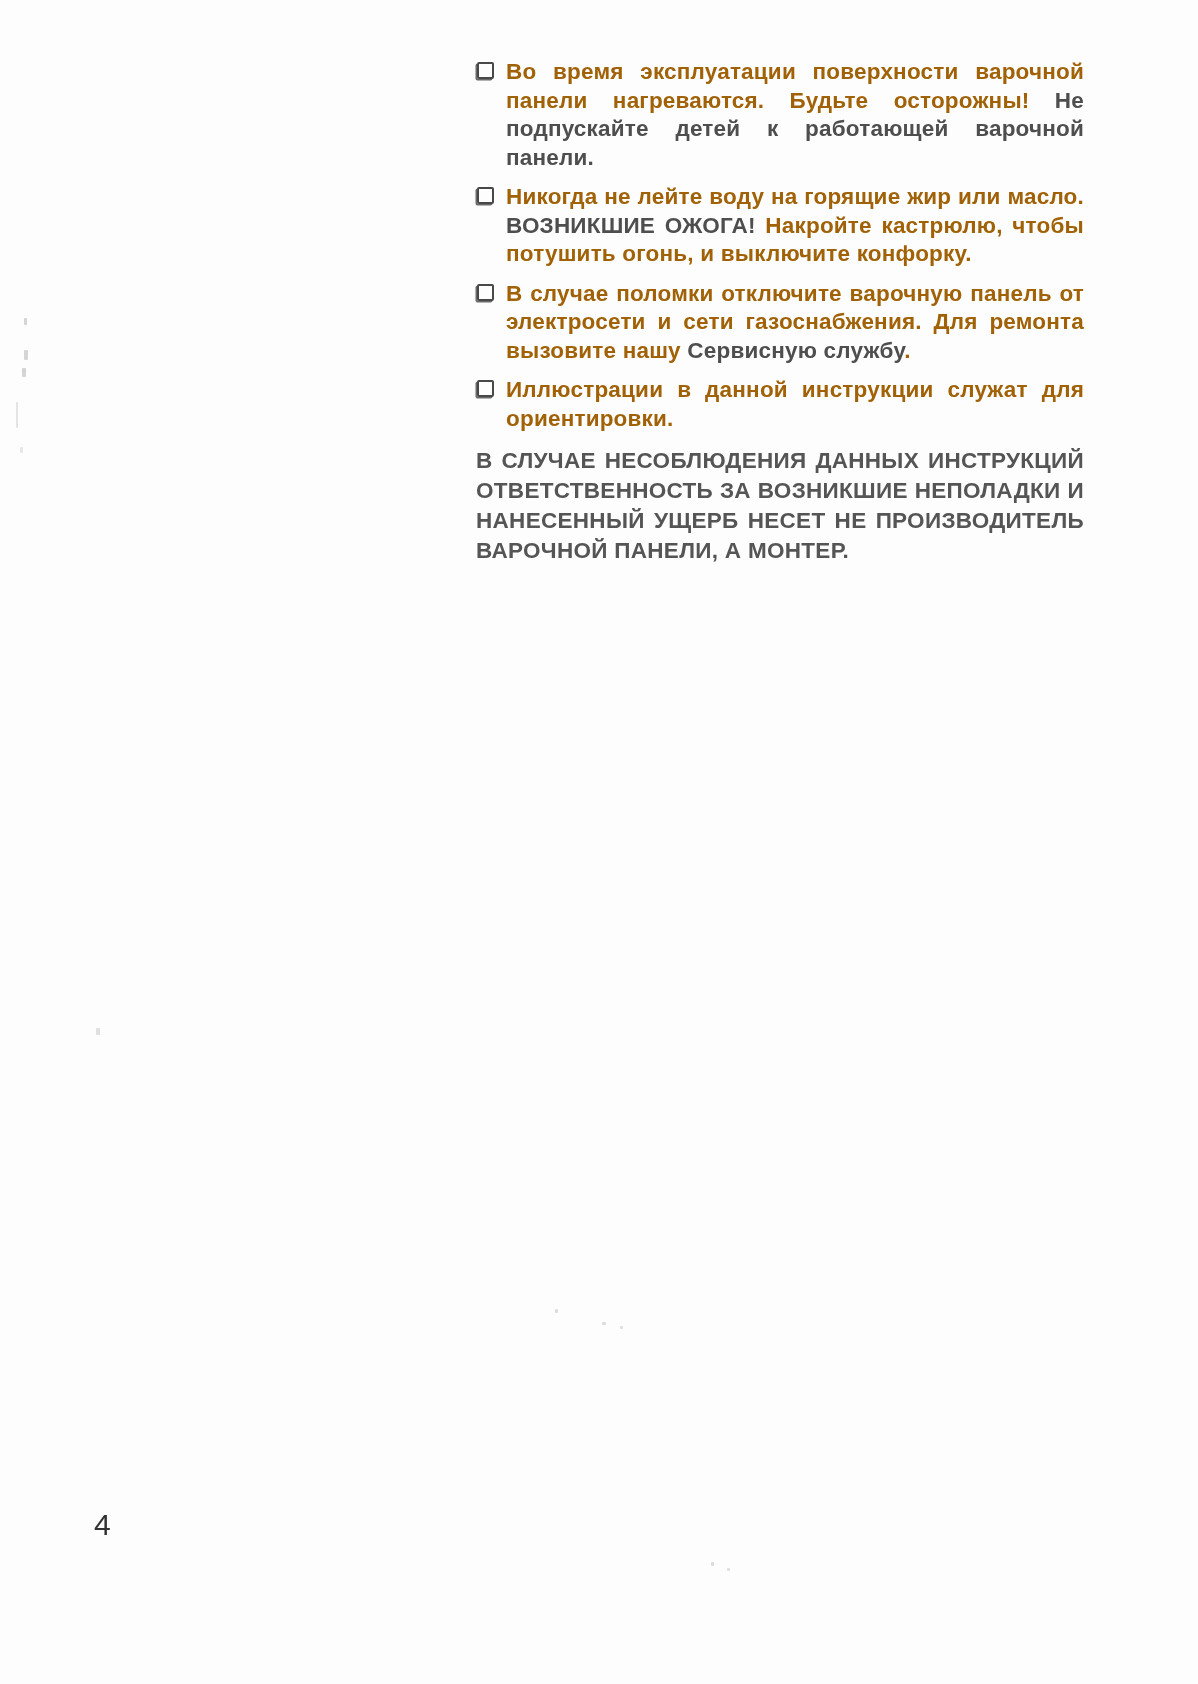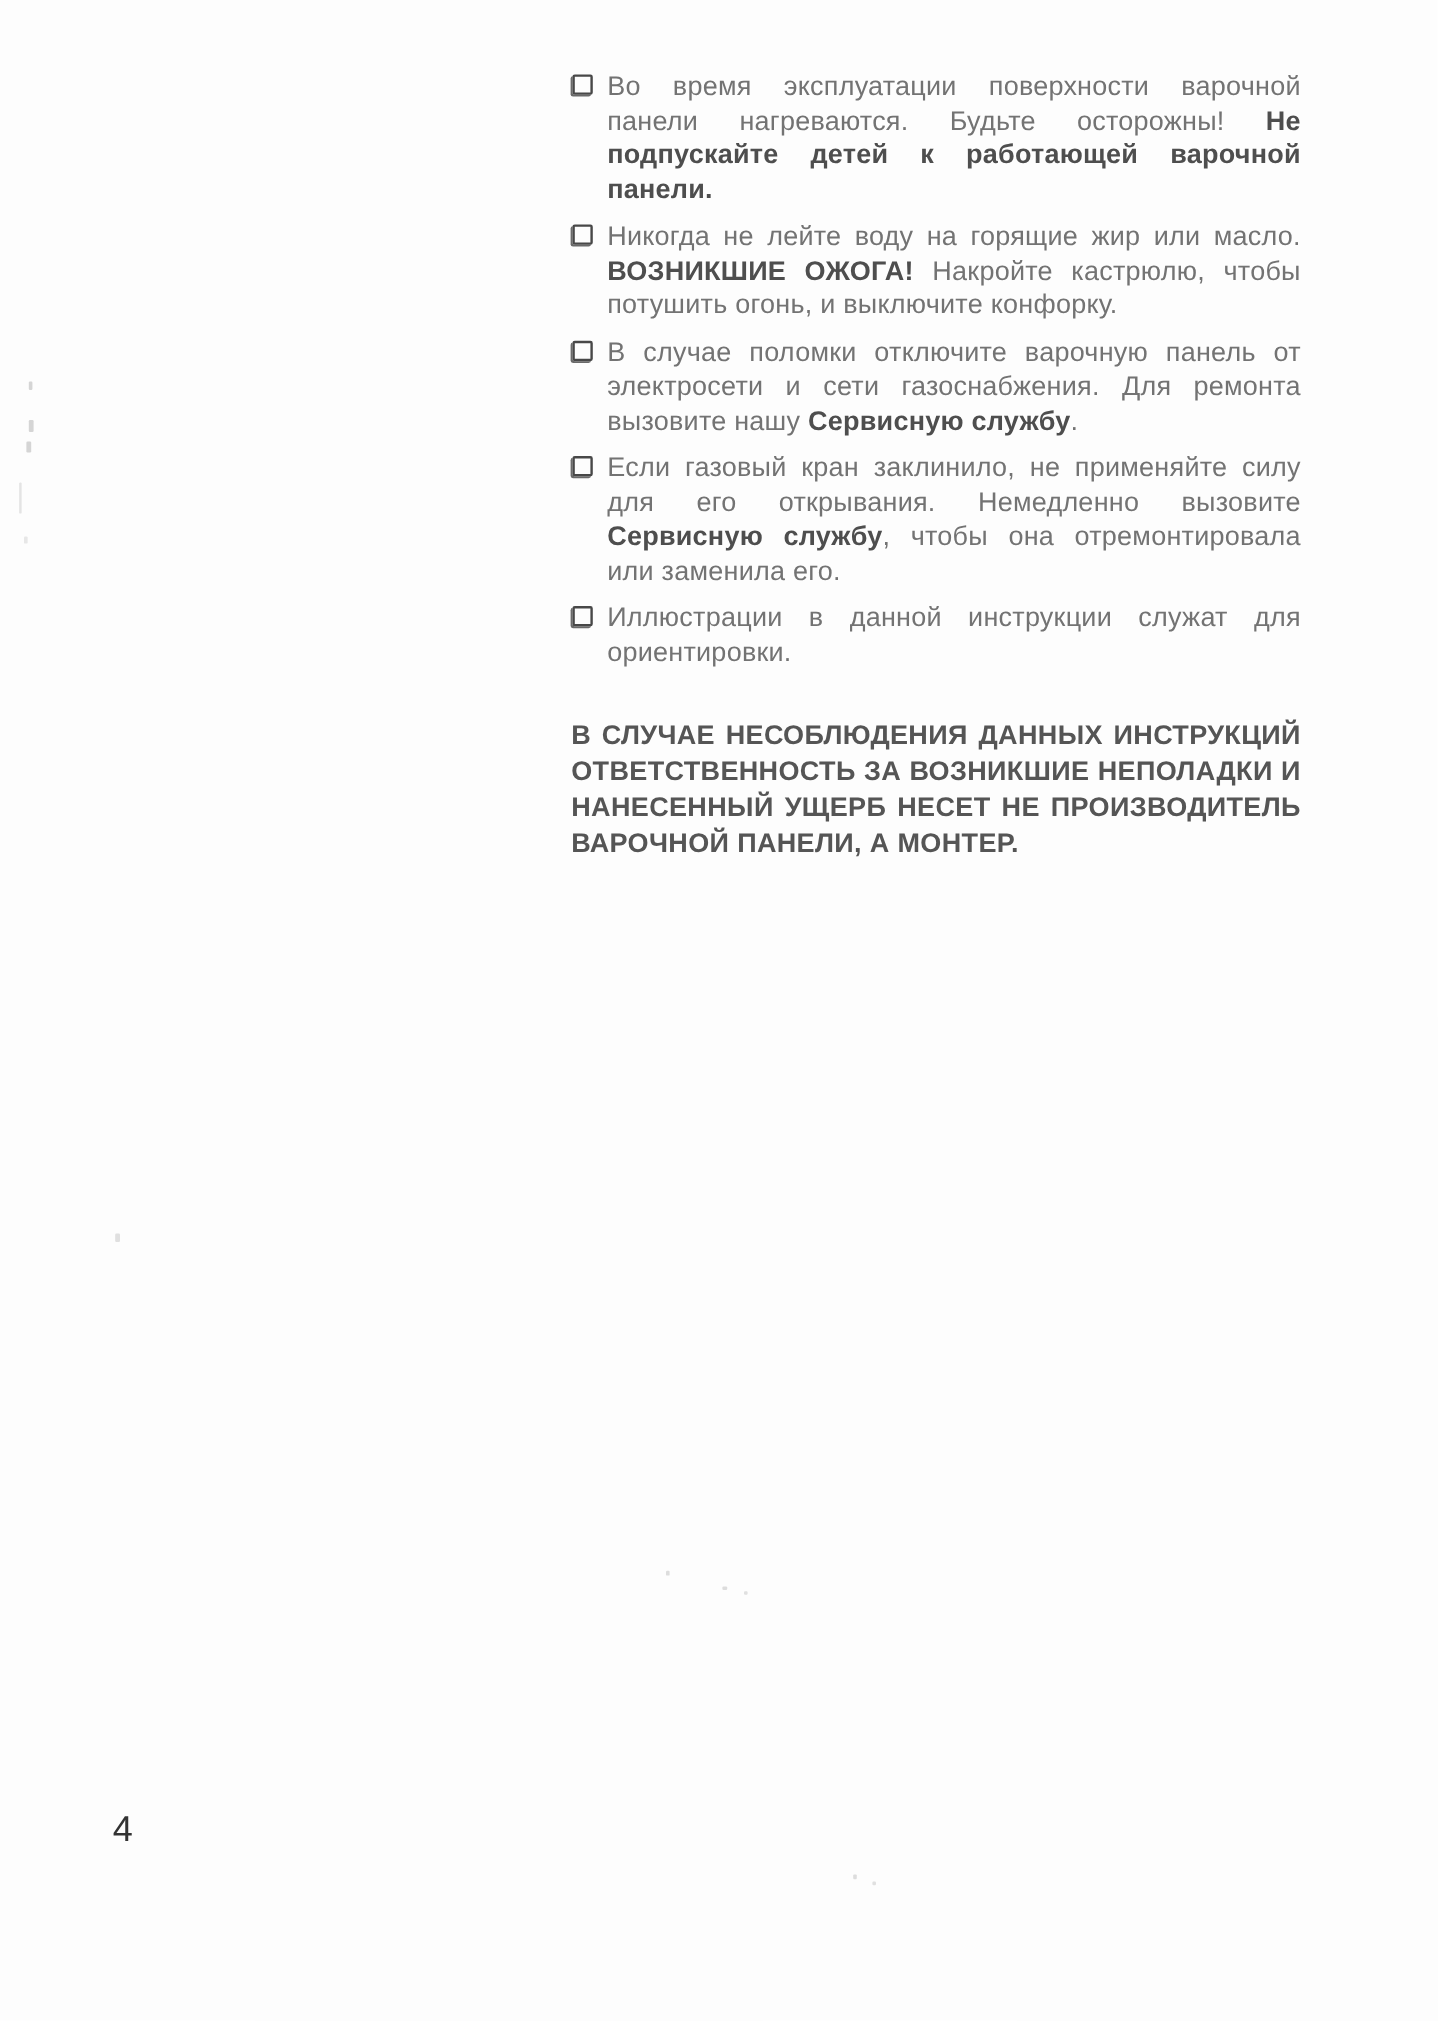--- a/index.html
+++ b/index.html
@@ -35,24 +35,24 @@
     position: absolute;
     left: 1px;
     top: 4px;
     width: 13px;
     height: 13px;
     border: 2.5px solid #484848;
     border-radius: 2px;
     box-shadow: -1.5px 1.5px 0 0 #6a6a6a;
     background: transparent;
   }
-  .seg { font-weight: 400; color: #737373; }
+  .seg { font-weight: 700; color: #a16207; }
   .seg.bold { font-weight: 700; color: #4e4e4e; }
   .closing-para {
-    margin-top: 40px;
+    margin-top: 13px;
     font-size: 22.5px;
     line-height: 30px;
     font-weight: 700;
     color: #555555;
     text-align: justify;
     letter-spacing: 0.3px;
   }
   .page-number {
     position: absolute;
     left: 94px;
@@ -97,24 +97,20 @@
     <span class="bullet-marker"></span>
     <span><span class="seg">Никогда не лейте воду на горящие жир или масло. </span><span class="seg bold">ВОЗНИКШИЕ ОЖОГА!</span><span class="seg"> Накройте кастрюлю, чтобы потушить огонь, и выключите конфорку.</span></span>
   </div>
 
   <div class="bullet-item">
     <span class="bullet-marker"></span>
     <span><span class="seg">В случае поломки отключите варочную панель от электросети и сети газоснабжения. Для ремонта вызовите нашу </span><span class="seg bold">Сервисную службу</span><span class="seg">.</span></span>
   </div>
 
 
-  <div class="bullet-item">
-    <span class="bullet-marker"></span>
-    <span><span class="seg">Если газовый кран заклинило, не применяйте силу для его открывания. Немедленно вызовите </span><span class="seg bold">Сервисную службу</span><span class="seg">, чтобы она отремонтировала или заменила его.</span></span>
-  </div>
 
   <div class="bullet-item">
     <span class="bullet-marker"></span>
     <span><span class="seg">Иллюстрации в данной инструкции служат для ориентировки.</span></span>
   </div>
 </div>
     <p class="closing-para">В СЛУЧАЕ НЕСОБЛЮДЕНИЯ ДАННЫХ ИНСТРУКЦИЙ ОТВЕТСТВЕННОСТЬ ЗА ВОЗНИКШИЕ НЕПОЛАДКИ И НАНЕСЕННЫЙ УЩЕРБ НЕСЕТ НЕ ПРОИЗВОДИТЕЛЬ ВАРОЧНОЙ ПАНЕЛИ, А МОНТЕР.</p>
   </div>
 
   <div class="page-number">4</div>

